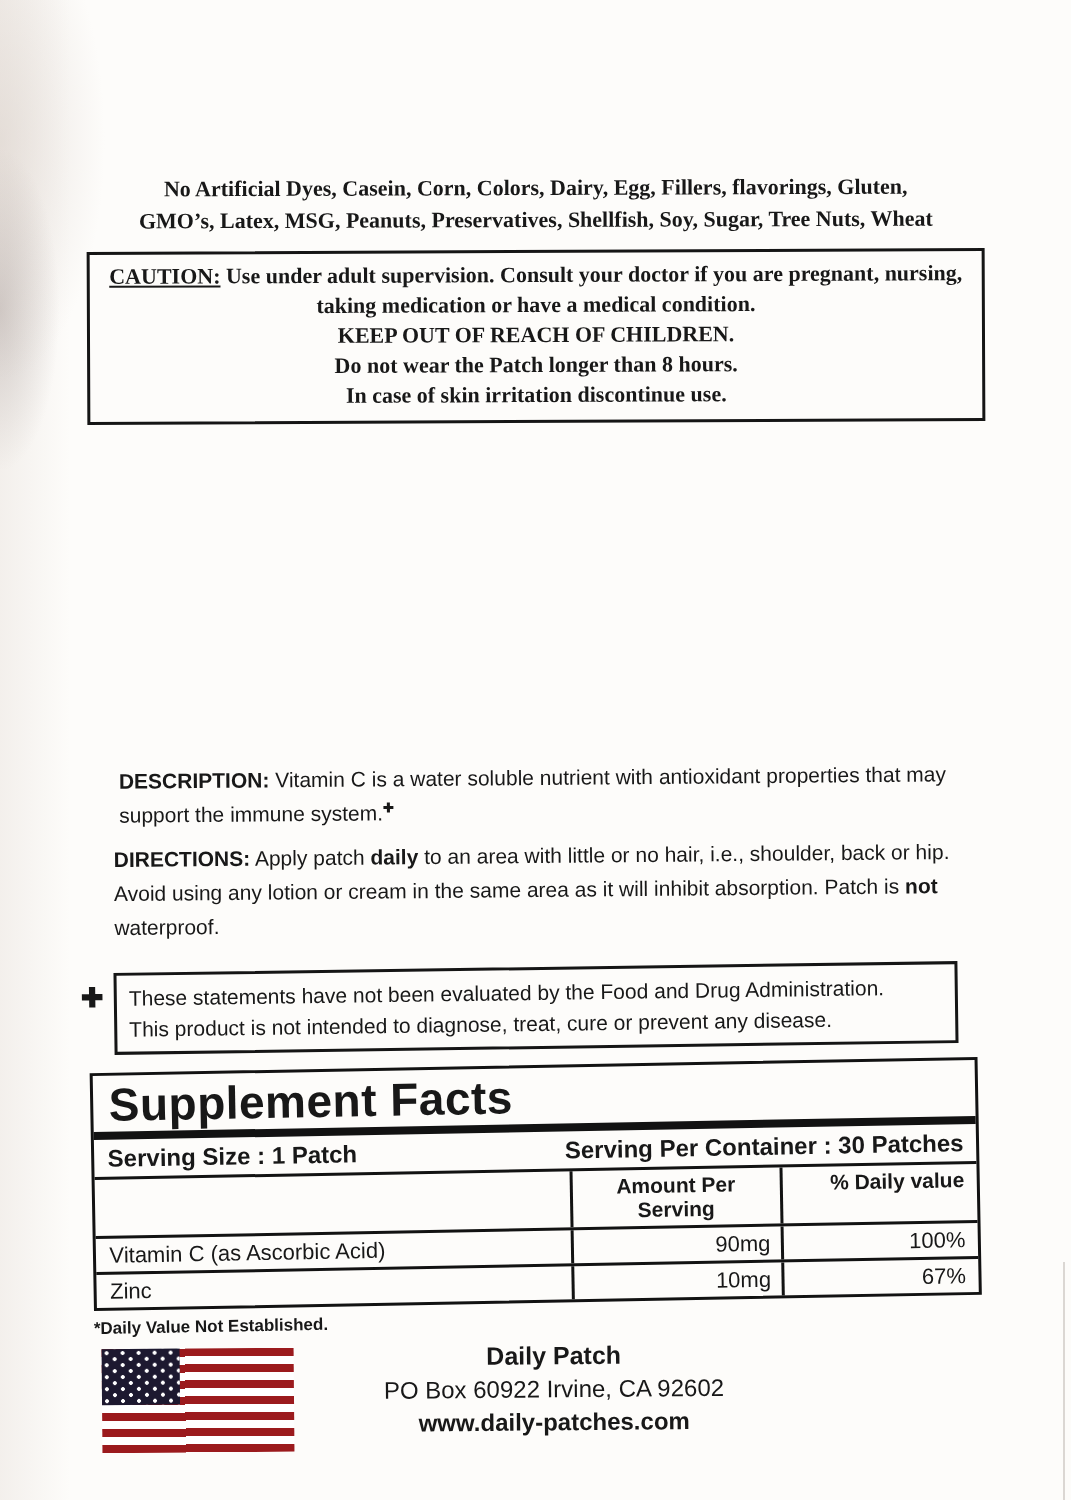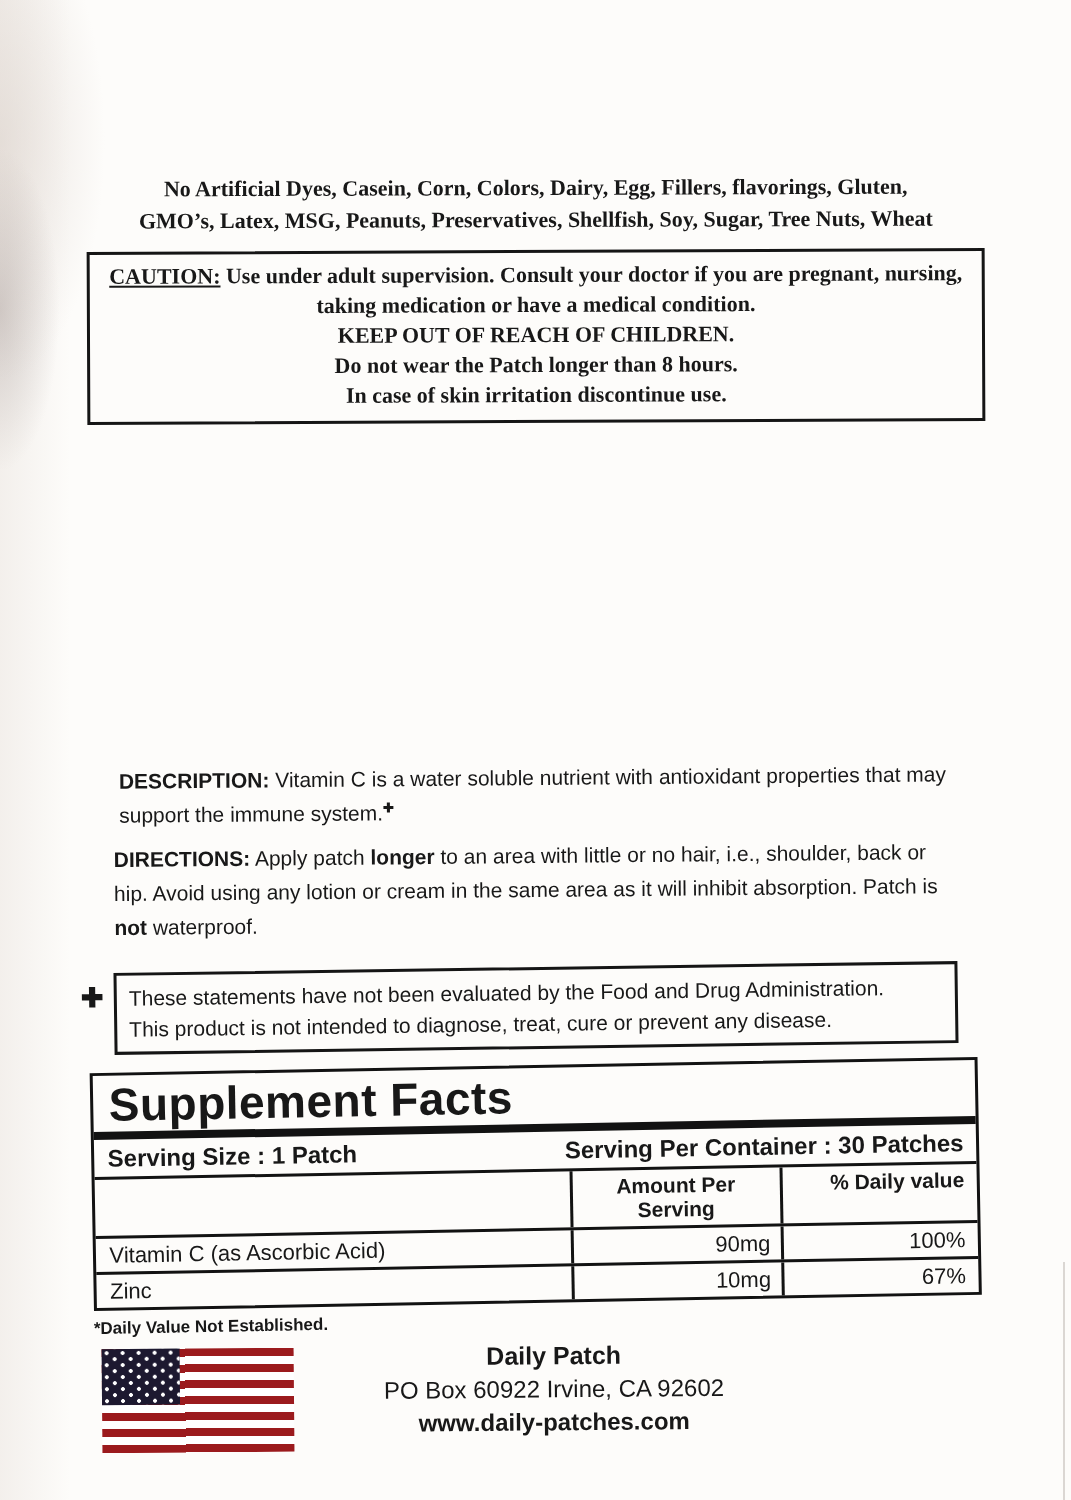--- a/index.html
+++ b/index.html
@@ -97,21 +97,21 @@
   <div>KEEP OUT OF REACH OF CHILDREN.</div>
   <div>Do not wear the Patch longer than 8 hours.</div>
   <div>In case of skin irritation discontinue use.</div>
 </section>
 
 <section class="description">
   <span class="section-label">DESCRIPTION:</span><span> Vitamin C is a water soluble nutrient with antioxidant properties that may support the immune system.</span><sup class="plus">✚</sup>
 </section>
 
 <section class="directions">
-  <span class="section-label">DIRECTIONS:</span><span> Apply patch </span><span class="bold">longer</span><span> to an area with little or no hair, i.e., shoulder, back or hip. Avoid using any lotion or cream in the same area as it will inhibit absorption. Patch is </span><span class="bold">not</span><span> waterproof.</span>
+  <span class="section-label">DIRECTIONS:</span><span> Apply patch </span><span class="bold">daily</span><span> to an area with little or no hair, i.e., shoulder, back or hip. Avoid using any lotion or cream in the same area as it will inhibit absorption. Patch is </span><span class="bold">not</span><span> waterproof.</span>
 </section>
 
 <section class="disclaimer">
   <span class="disclaimer-plus">✚</span>
   <div class="disclaimer-box">
     <div>These statements have not been evaluated by the Food and Drug Administration.</div>
     <div>This product is not intended to diagnose, treat, cure or prevent any disease.</div>
   </div>
 </section>
 

